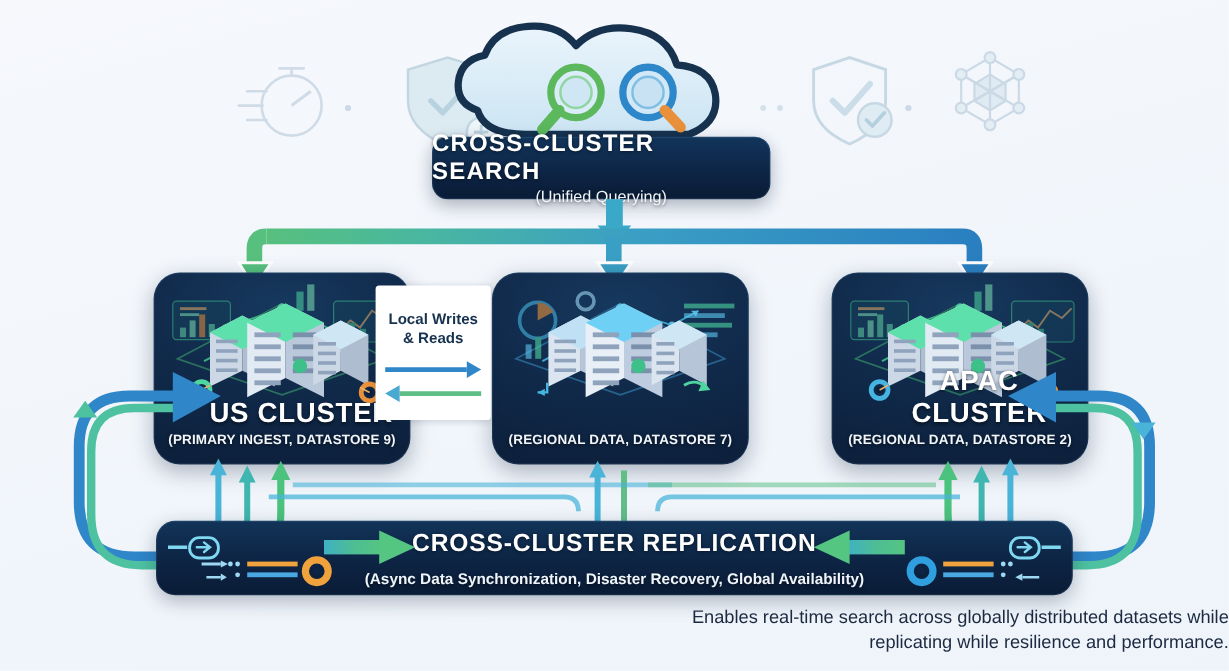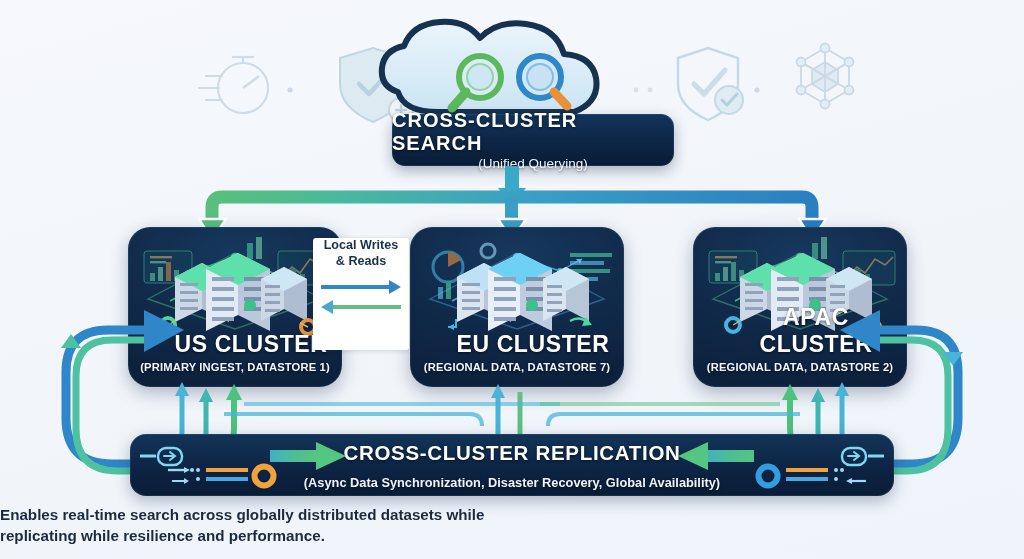--- a/index.html
+++ b/index.html
@@ -46,21 +46,21 @@
     padding-left: 32px;
   }
   .cluster .sub {
     font-size: 11.2px; font-weight: bold; letter-spacing: .15px;
     margin-top: 3px; color: #f2f6fb;
     text-shadow: 0 1px 3px rgba(0,0,0,.55);
   }
 
   
   #search-box {
-    position: absolute; left: 392px; top: 114px;
+    position: absolute; left: 360px; top: 114px;
     width: 282px; height: 52px;
     border-radius: 13px;
     background: linear-gradient(180deg, #12355b 0%, #0d2444 60%, #0a1c36 100%);
     box-shadow: 0 5px 14px rgba(12,31,58,.32), inset 0 0 0 1px rgba(120,180,230,.14);
     display: flex; flex-direction: column;
     align-items: center; justify-content: center;
     color: #fff;
   }
   #search-box .title {
     font-size: 20px; font-weight: bold; letter-spacing: 1px;
@@ -92,33 +92,33 @@
   }
 
   
   #local-callout {
     position: absolute; left: 313px; top: 238px;
     width: 96px; height: 112px;
     background: #ffffff;
     border-radius: 3px;
     box-shadow: 0 1px 5px rgba(20,40,70,.16);
     display: flex; flex-direction: column;
-    align-items: center; padding-top: 0;
+    align-items: center; padding-top: 21px;
   }
   #local-callout .cap {
     font-size: 12.6px; font-weight: 600; color: #17324f;
     text-align: center; line-height: 1.25;
   }
 
   
   #caption {
     position: absolute; left: 0; right: 0; top: 505px;
-    text-align: left;
+    text-align: right;
     color: #1b2a40;
-    font-size: 15.2px; font-weight: 700; line-height: 1.38;
+    font-size: 15.2px; font-weight: 400; line-height: 1.38;
   }
 
   .bg-icons { position: absolute; left: 0; top: 0; width: 1024px; height: 559px; }
 </style>
 </head>
 <body>
 
 <div id="stage">
 
   <svg class="bg-icons" viewBox="0 0 1024 559">
@@ -331,21 +331,21 @@
         <circle cx="40" cy="96" r="2.6" fill="#0c1f3a"></circle>
       </g>
       <g>
         <circle cx="180" cy="98" r="7" fill="none" stroke="#e8913a" stroke-width="4"></circle>
         <circle cx="180" cy="98" r="2.6" fill="#0c1f3a"></circle>
       </g>
       <path d="M47 92 L40 96 M172 94 L180 98" stroke="#e8b06a" stroke-width="1.4" fill="none"></path>
     </svg>
     <div class="labels">
       <div class="title">US CLUSTER</div>
-      <div class="sub">(PRIMARY INGEST, DATASTORE 1)</div>
+      <div class="sub">(PRIMARY INGEST, DATASTORE 9)</div>
     </div>
   </div>
 
   <div class="node cluster" id="cluster-eu">
     <svg class="art" viewBox="0 0 214 110">
       <g opacity=".9">
         <path d="M20 70 L107 24 L194 70 L107 100 Z" fill="none" stroke="#2a6a96" stroke-width="1.4"></path>
         <path d="M42 72 L107 38 L172 72" fill="none" stroke="#46b4e0" stroke-width="1.6"></path>
         <circle cx="107" cy="28" r="4" fill="#5ec9f0"></circle>
         <circle cx="150" cy="42" r="3" fill="#5ec9f0"></circle>
@@ -410,21 +410,20 @@
           <rect x="137" y="72" width="15" height="3"></rect>
             <rect x="137" y="80" width="15" height="3"></rect>
         </g>
       </g>
       <polyline points="38,98 46,98 46,90" fill="none" stroke="#46b4e0" stroke-width="2"></polyline>
       <polygon points="38,98 44,95 44,101" fill="#46b4e0"></polygon>
       <path d="M160 92 q10 -6 18 2" fill="none" stroke="#4fd6a0" stroke-width="2.4"></path>
       <polygon points="176,88 182,96 172,97" fill="#4fd6a0"></polygon>
     </svg>
     <div class="labels">
-      <div class="title">EU CLUSTER</div>
       <div class="sub">(REGIONAL DATA, DATASTORE 7)</div>
     </div>
   </div>
 
   <div class="node cluster" id="cluster-apac">
     <svg class="art" viewBox="0 0 214 110">
       <g opacity=".9">
         <path d="M20 70 L107 24 L194 70 L107 100 Z" fill="none" stroke="#2f7a62" stroke-width="1.4"></path>
         <path d="M42 72 L107 38 L172 72" fill="none" stroke="#3ec08a" stroke-width="1.6"></path>
         <circle cx="107" cy="28" r="4" fill="#4fd6a0"></circle>

